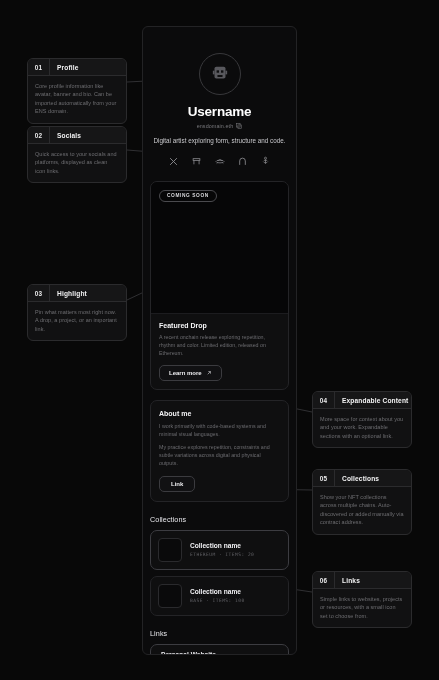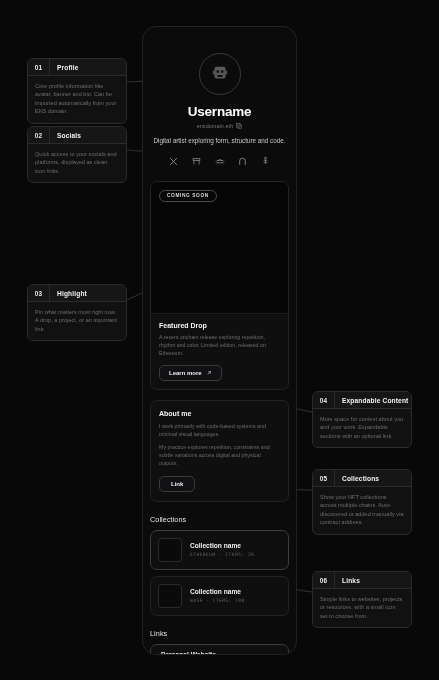--- a/index.html
+++ b/index.html
@@ -49,21 +49,21 @@
     position: absolute; width: 4px; height: 4px;
     border-radius: 50%; background: #6a6a6e; z-index: 7;
   }
 
   
   #phone {
     position: absolute; left: 142px; top: 26px;
     width: 155px; height: 629px;
     background: #0b0b0c;
     border: 1px solid #232325;
-    border-radius: 14px;
+    border-radius: 6px;
     z-index: 8;
     padding: 0;
     overflow: hidden;
   }
   .inner { padding: 0 7px; }
 
   
   .avatar-wrap { display: flex; justify-content: center; margin-top: 26px; }
   .avatar {
     width: 42px; height: 42px; border-radius: 50%;

